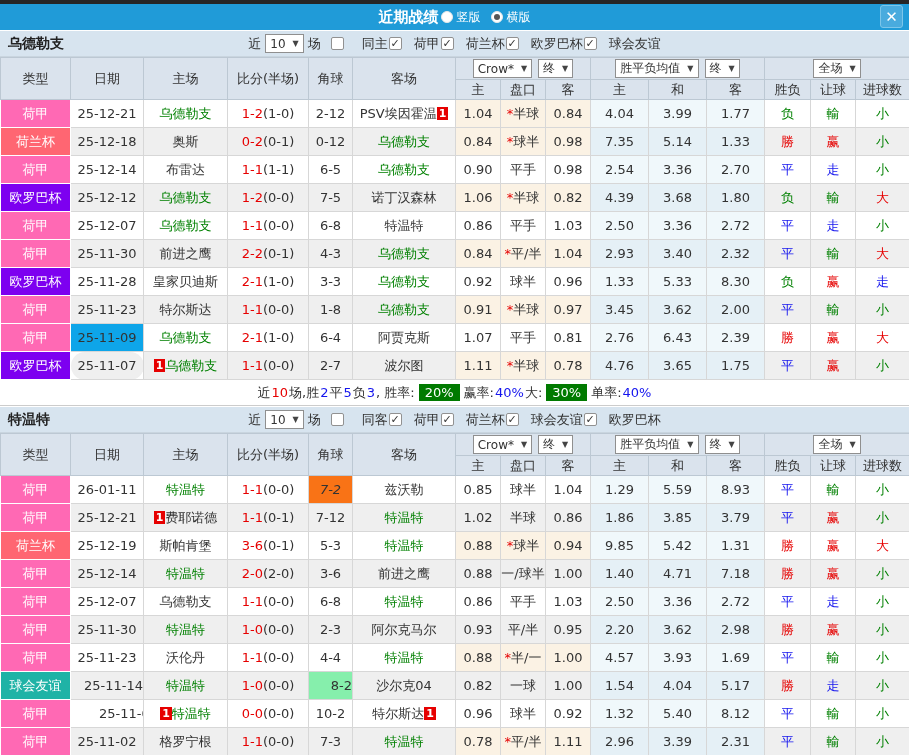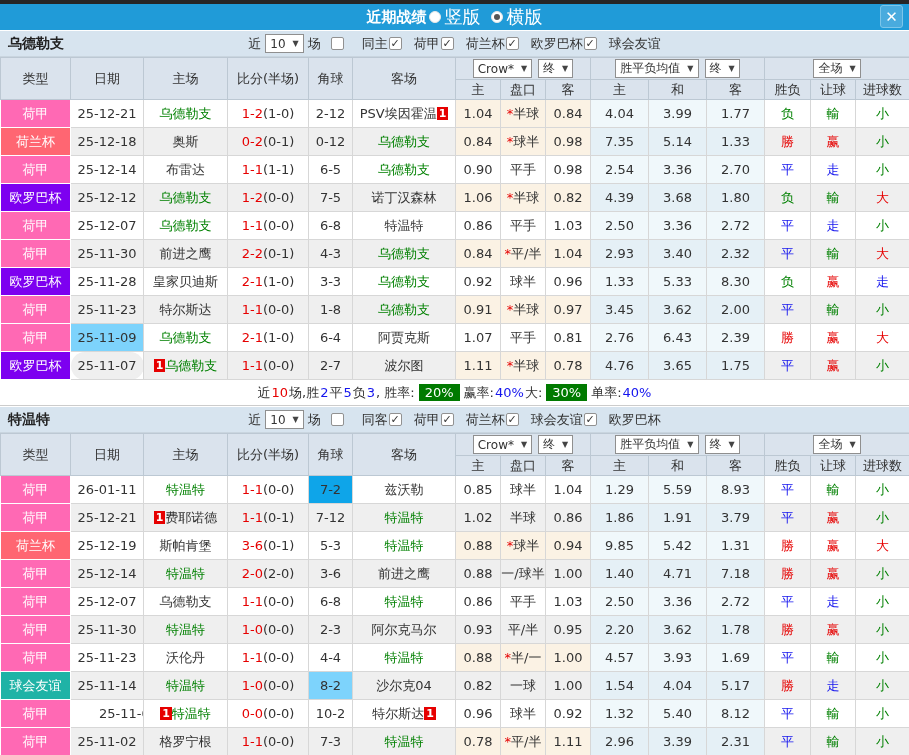--- a/index.html
+++ b/index.html
@@ -13,21 +13,21 @@
   .top-strip { height: 4px; background: #262626; }
 
   
   .titlebar {
     height: 26px; background: #209BD8; color: #fff;
     display: flex; align-items: center; justify-content: center;
     position: relative;
   }
   .titlebar .title { font-weight: bold; font-size: 15px; }
   .radio-group { display: inline-flex; align-items: center; margin-left: 2px; gap: 10px; }
-  .radio-item { display: inline-flex; align-items: center; gap: 4px; cursor: pointer; font-size: 18px; }
+  .radio-item { display: inline-flex; align-items: center; gap: 4px; cursor: pointer; font-size: 12px; }
   .radio {
     width: 12px; height: 12px; border-radius: 50%;
     background: #fff; border: 1px solid #e8e8e8; position: relative; display: inline-block;
   }
   .radio.selected::after {
     content: ""; position: absolute; left: 2px; top: 2px; right: 2px; bottom: 2px;
     border-radius: 50%; background: #555;
   }
   .close-btn {
     position: absolute; right: 6px; top: 1px;
@@ -416,21 +416,21 @@
     <td class="asia" style="background: rgb(251, 242, 228);">0.97</td>
     <td class="avg" style="background: rgb(229, 240, 246);">3.45</td>
     <td class="avg" style="background: rgb(229, 240, 246);">3.62</td>
     <td class="avg" style="background: rgb(229, 240, 246);">2.00</td>
     <td class="res" style="color: rgb(20, 20, 238); background: rgb(239, 239, 239);">平</td>
     <td class="res" style="color: rgb(0, 128, 0); background: rgb(239, 239, 239);">輸</td>
     <td class="res" style="color: rgb(0, 128, 0); background: rgb(239, 239, 239);">小</td>
   </tr>
           <tr>
     <td class="league-cell" style="background: rgb(255, 105, 180);">荷甲</td>
-    <td class="date-cell" style="background: #7dd3fc;">25-11-09</td>
+    <td class="date-cell" style="background: #0ea5e9;">25-11-09</td>
     <td class="team-cell home" style="background: rgb(255, 255, 255);">
       <span class="tname" style="color: rgb(0, 128, 0);">乌德勒支</span>
     </td>
     <td class="score-cell" style="background: rgb(255, 255, 255);">
       <span class="score-ft">2-1</span><span class="score-ht">(1-0)</span>
     </td>
     <td class="corner-cell" style="background: rgb(255, 255, 255);">6-4</td>
     <td class="team-cell away" style="background: rgb(255, 255, 255);">
       <span class="tname">阿贾克斯</span>
     </td>
@@ -600,21 +600,21 @@
       <tbody>
           <tr>
     <td class="league-cell" style="background: rgb(255, 105, 180);">荷甲</td>
     <td class="date-cell" style="background: rgb(255, 255, 255);">26-01-11</td>
     <td class="team-cell home" style="background: rgb(255, 255, 255);">
       <span class="tname" style="color: rgb(0, 128, 0);">特温特</span>
     </td>
     <td class="score-cell" style="background: rgb(255, 255, 255);">
       <span class="score-ft">1-1</span><span class="score-ht">(0-0)</span>
     </td>
-    <td class="corner-cell" style="background: #0ea5e9;">7-2</td>
+    <td class="corner-cell" style="background: #f97316; font-style: italic;">7-2</td>
     <td class="team-cell away" style="background: rgb(255, 255, 255);">
       <span class="tname">兹沃勒</span>
     </td>
     <td class="asia" style="background: rgb(255, 255, 255);">0.85</td>
     <td class="asia" style="background: rgb(255, 255, 255);">
       <span class="star-mark"></span><span class="hcp">球半</span>
     </td>
     <td class="asia" style="background: rgb(255, 255, 255);">1.04</td>
     <td class="avg" style="background: rgb(240, 248, 251);">1.29</td>
     <td class="avg" style="background: rgb(240, 248, 251);">5.59</td>
@@ -635,21 +635,21 @@
     <td class="corner-cell" style="background: rgb(239, 239, 239);">7-12</td>
     <td class="team-cell away" style="background: rgb(239, 239, 239);">
       <span class="tname" style="color: rgb(0, 128, 0);">特温特</span>
     </td>
     <td class="asia" style="background: rgb(239, 239, 239);">1.02</td>
     <td class="asia" style="background: rgb(239, 239, 239);">
       <span class="star-mark"></span><span class="hcp">半球</span>
     </td>
     <td class="asia" style="background: rgb(239, 239, 239);">0.86</td>
     <td class="avg" style="background: rgb(229, 240, 246);">1.86</td>
-    <td class="avg" style="background: rgb(229, 240, 246);">1.91</td>
+    <td class="avg" style="background: rgb(229, 240, 246);">3.85</td>
     <td class="avg" style="background: rgb(229, 240, 246);">3.79</td>
     <td class="res" style="color: rgb(20, 20, 238); background: rgb(239, 239, 239);">平</td>
     <td class="res" style="color: rgb(230, 0, 0); background: rgb(239, 239, 239);">赢</td>
     <td class="res" style="color: rgb(0, 128, 0); background: rgb(239, 239, 239);">小</td>
   </tr>
           <tr>
     <td class="league-cell" style="background: rgb(255, 102, 114);">荷兰杯</td>
     <td class="date-cell" style="background: rgb(255, 255, 255);">25-12-19</td>
     <td class="team-cell home" style="background: rgb(255, 255, 255);">
       <span class="tname">斯帕肯堡</span>
@@ -736,21 +736,21 @@
     <td class="team-cell away" style="background: rgb(239, 239, 239);">
       <span class="tname">阿尔克马尔</span>
     </td>
     <td class="asia" style="background: rgb(239, 239, 239);">0.93</td>
     <td class="asia" style="background: rgb(239, 239, 239);">
       <span class="star-mark"></span><span class="hcp">平/半</span>
     </td>
     <td class="asia" style="background: rgb(239, 239, 239);">0.95</td>
     <td class="avg" style="background: rgb(229, 240, 246);">2.20</td>
     <td class="avg" style="background: rgb(229, 240, 246);">3.62</td>
-    <td class="avg" style="background: rgb(229, 240, 246);">1.78</td>
+    <td class="avg" style="background: rgb(229, 240, 246);">2.98</td>
     <td class="res" style="color: rgb(230, 0, 0); background: rgb(239, 239, 239);">勝</td>
     <td class="res" style="color: rgb(230, 0, 0); background: rgb(239, 239, 239);">赢</td>
     <td class="res" style="color: rgb(0, 128, 0); background: rgb(239, 239, 239);">小</td>
   </tr>
           <tr>
     <td class="league-cell" style="background: rgb(255, 105, 180);">荷甲</td>
     <td class="date-cell" style="background: rgb(255, 255, 255);">25-11-23</td>
     <td class="team-cell home" style="background: rgb(255, 255, 255);">
       <span class="tname">沃伦丹</span>
     </td>
@@ -768,28 +768,28 @@
     <td class="asia" style="background: rgb(251, 242, 228);">1.00</td>
     <td class="avg" style="background: rgb(240, 248, 251);">4.57</td>
     <td class="avg" style="background: rgb(240, 248, 251);">3.93</td>
     <td class="avg" style="background: rgb(240, 248, 251);">1.69</td>
     <td class="res" style="color: rgb(20, 20, 238); background: rgb(255, 255, 255);">平</td>
     <td class="res" style="color: rgb(0, 128, 0); background: rgb(255, 255, 255);">輸</td>
     <td class="res" style="color: rgb(0, 128, 0); background: rgb(255, 255, 255);">小</td>
   </tr>
           <tr>
     <td class="league-cell" style="background: rgb(31, 179, 166);">球会友谊</td>
-    <td class="date-cell" style="background: rgb(239, 239, 239);">25-11-14</td>
+    <td class="date-cell" style="background: rgb(239, 239, 239); text-align: right;">25-11-14</td>
     <td class="team-cell home" style="background: rgb(239, 239, 239);">
       <span class="tname" style="color: rgb(0, 128, 0);">特温特</span>
     </td>
     <td class="score-cell" style="background: rgb(239, 239, 239);">
       <span class="score-ft">1-0</span><span class="score-ht">(0-0)</span>
     </td>
-    <td class="corner-cell" style="background: #7dd3fc;">8-2</td>
+    <td class="corner-cell" style="background: #86efac; text-align: right;">8-2</td>
     <td class="team-cell away" style="background: rgb(239, 239, 239);">
       <span class="tname">沙尔克04</span>
     </td>
     <td class="asia" style="background: rgb(239, 239, 239);">0.82</td>
     <td class="asia" style="background: rgb(239, 239, 239);">
       <span class="star-mark"></span><span class="hcp">一球</span>
     </td>
     <td class="asia" style="background: rgb(239, 239, 239);">1.00</td>
     <td class="avg" style="background: rgb(229, 240, 246);">1.54</td>
     <td class="avg" style="background: rgb(229, 240, 246);">4.04</td>

